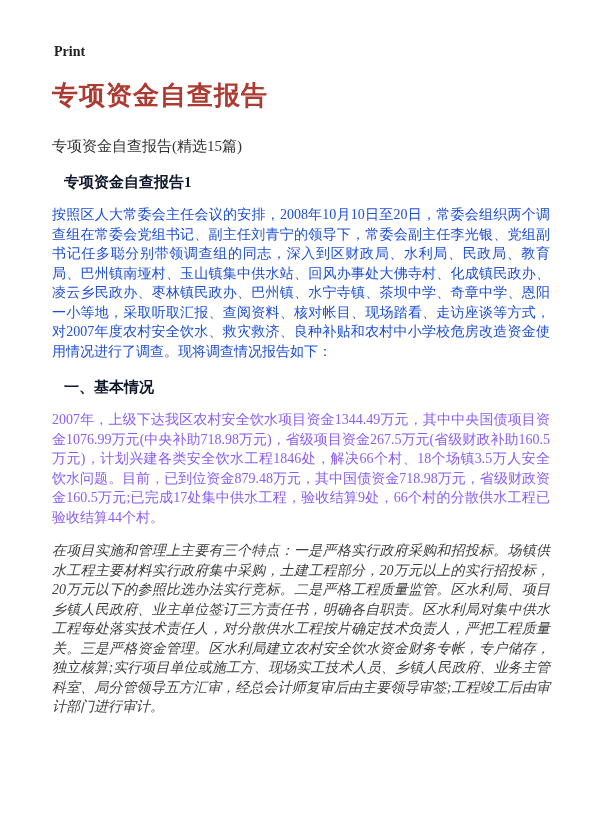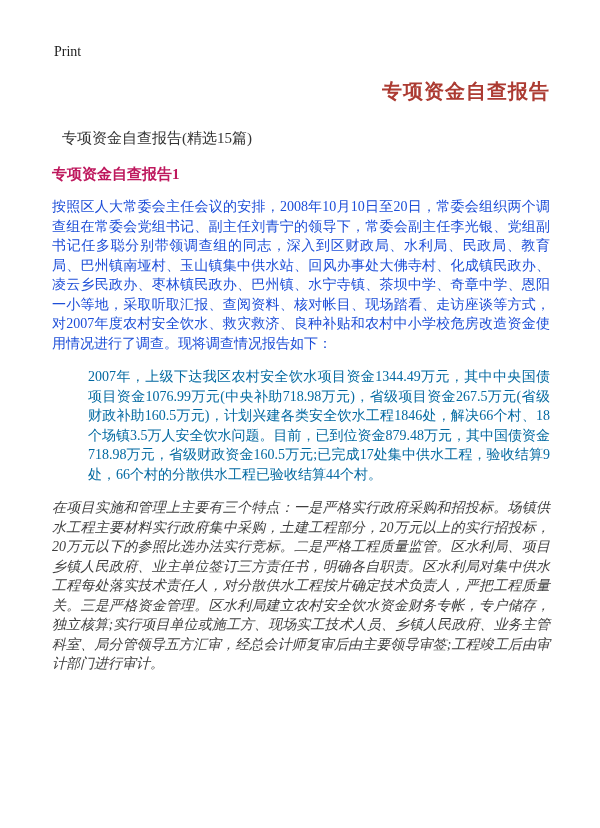--- a/index.html
+++ b/index.html
@@ -13,65 +13,67 @@
     padding: 42px 50px 36px 52px;
     font-family: "Liberation Serif", "DejaVu Serif", serif;
   }
   .print-link {
     display: inline-block;
     font-size: 14px;
     color: #222222;
     margin: 0 0 10px 2px;
     cursor: pointer;
     font-family: "Liberation Serif", "DejaVu Serif", serif;
+    font-weight: bold;
   }
   .title {
-    text-align: right;
-    font-size: 20px;
+    text-align: left;
+    font-size: 26px;
     font-weight: 700;
     margin: 8px 0 24px 0;
     letter-spacing: 1px;
     font-family: "Liberation Serif", "DejaVu Serif", serif;
   }
   .subtitle {
     font-size: 15px;
     color: #333333;
-    margin: 0 0 13px 10px;
+    margin: 0 0 13px 0;
   }
   .para {
     font-size: 14px;
     line-height: 19.5px;
     text-align: justify;
     text-justify: inter-ideograph;
     margin: 0 0 14px 0;
   }
   .heading {
     font-size: 15px;
     font-weight: 700;
-    color: #be185d;
-    margin: 17px 0 13px 0;
+    color: #0f172a;
+    margin: 17px 0 13px 12px;
   }
 </style>
 </head>
 <body>
 
 <div class="page">
 
   <div class="print-link">Print</div>
 
   <h1 class="title" style="color: rgb(172, 59, 50);">专项资金自查报告</h1>
 
   <div class="subtitle">专项资金自查报告(精选15篇)</div>
 
 
   <h2 class="heading">专项资金自查报告1</h2>
 
   <p class="para" style="color: #1d4ed8;">按照区人大常委会主任会议的安排，2008年10月10日至20日，常委会组织两个调查组在常委会党组书记、副主任刘青宁的领导下，常委会副主任李光银、党组副书记任多聪分别带领调查组的同志，深入到区财政局、水利局、民政局、教育局、巴州镇南垭村、玉山镇集中供水站、回风办事处大佛寺村、化成镇民政办、凌云乡民政办、枣林镇民政办、巴州镇、水宁寺镇、茶坝中学、奇章中学、恩阳一小等地，采取听取汇报、查阅资料、核对帐目、现场踏看、走访座谈等方式，对2007年度农村安全饮水、救灾救济、良种补贴和农村中小学校危房改造资金使用情况进行了调查。现将调查情况报告如下：</p>
 
+  <h2 class="heading">一、基本情况</h2>
 
 
-  <p class="para" style="color: #0369a1; margin-left: 36px;">2007年，上级下达我区农村安全饮水项目资金1344.49万元，其中中央国债项目资金1076.99万元(中央补助718.98万元)，省级项目资金267.5万元(省级财政补助160.5万元)，计划兴建各类安全饮水工程1846处，解决66个村、18个场镇3.5万人安全饮水问题。目前，已到位资金879.48万元，其中国债资金718.98万元，省级财政资金160.5万元;已完成17处集中供水工程，验收结算9处，66个村的分散供水工程已验收结算44个村。</p>
+  <p class="para" style="color: #8b5cf6;">2007年，上级下达我区农村安全饮水项目资金1344.49万元，其中中央国债项目资金1076.99万元(中央补助718.98万元)，省级项目资金267.5万元(省级财政补助160.5万元)，计划兴建各类安全饮水工程1846处，解决66个村、18个场镇3.5万人安全饮水问题。目前，已到位资金879.48万元，其中国债资金718.98万元，省级财政资金160.5万元;已完成17处集中供水工程，验收结算9处，66个村的分散供水工程已验收结算44个村。</p>
 
   <p class="para" style="color: rgb(62, 62, 62); font-style: italic;">在项目实施和管理上主要有三个特点：一是严格实行政府采购和招投标。场镇供水工程主要材料实行政府集中采购，土建工程部分，20万元以上的实行招投标，20万元以下的参照比选办法实行竞标。二是严格工程质量监管。区水利局、项目乡镇人民政府、业主单位签订三方责任书，明确各自职责。区水利局对集中供水工程每处落实技术责任人，对分散供水工程按片确定技术负责人，严把工程质量关。三是严格资金管理。区水利局建立农村安全饮水资金财务专帐，专户储存，独立核算;实行项目单位或施工方、现场实工技术人员、乡镇人民政府、业务主管科室、局分管领导五方汇审，经总会计师复审后由主要领导审签;工程竣工后由审计部门进行审计。</p>
 
   
 
 </div>
 
 </body></html>

